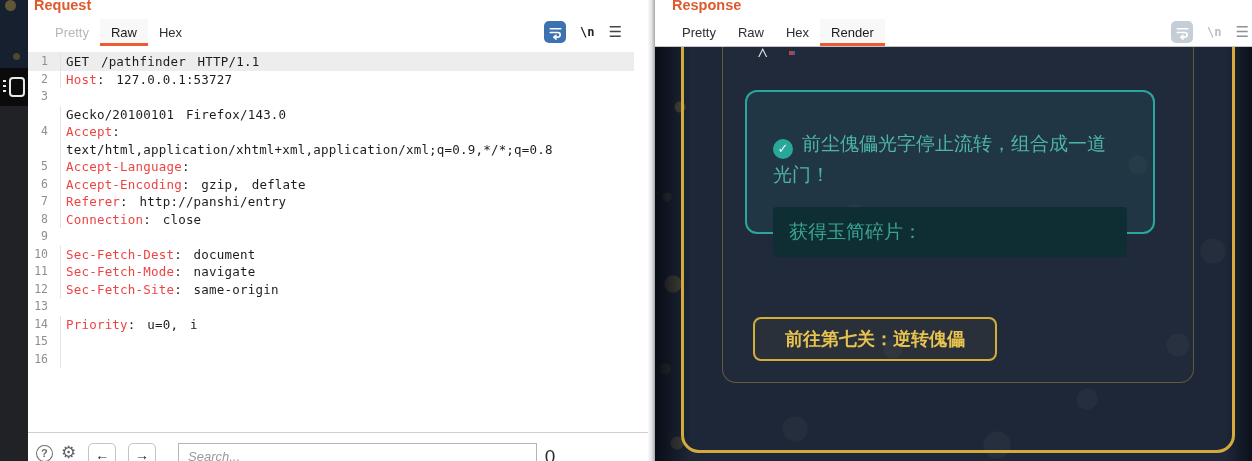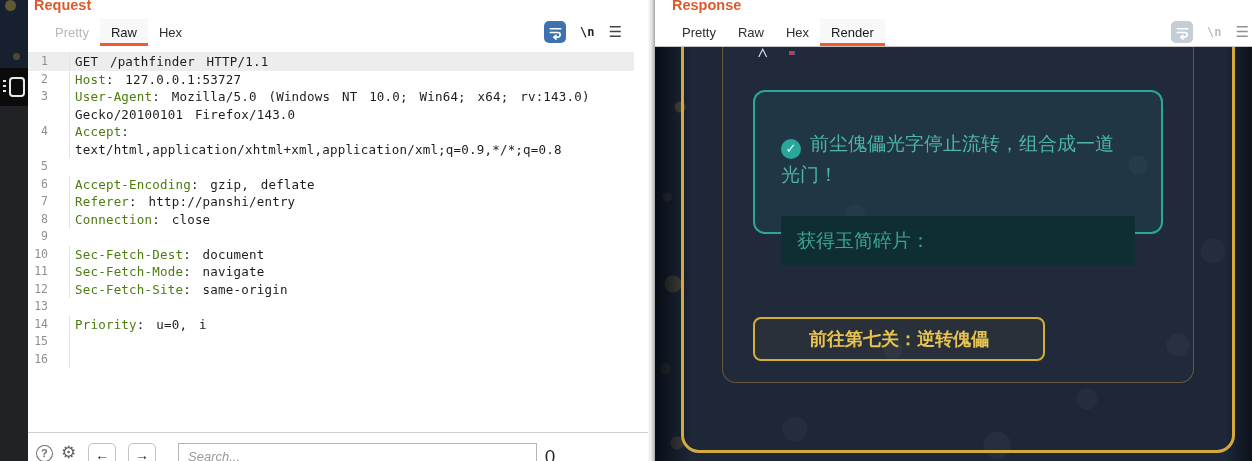--- a/index.html
+++ b/index.html
@@ -28,22 +28,22 @@
   .nl-label.off { color:#b9bec4; }
   .menu-btn { font-size:15px; color:#444; }
   .menu-btn.off { color:#8d9298; }
 
   
   #request-panel { position:absolute; left:28px; top:0; width:620px; height:461px; background:#fff; overflow:hidden; }
   #request-editor { position:absolute; left:0; right:14px; top:52px; bottom:29px; border-top:1px solid #ececec; overflow:hidden; }
   .code-row { display:flex; height:17.5px; line-height:17.5px; font-family:"DejaVu Sans Mono", monospace; font-size:12.5px; white-space:pre; }
   .code-row.hl { background:#ededed; }
   .ln { flex:none; width:20px; text-align:right; color:#8f8f8f; font-size:11.5px; }
-  .lc { border-left:1px solid #e3e3e3; margin-left:21px; padding-left:5px; color:#1d1d1d; word-spacing:4px; letter-spacing:.2px;text-align:center; }
-  .hn { color:#4d7c0f; }
+  .lc { border-left:1px solid #e3e3e3; margin-left:12px; padding-left:5px; color:#1d1d1d; word-spacing:4px; letter-spacing:.2px;text-align:center; }
+  .hn { color:#ef4444; }
 
   
   #req-bottombar { position:absolute; left:0; right:0; top:432px; height:29px; border-top:1px solid #cfcfcf; display:flex; align-items:flex-start; padding:10px 8px 0 8px; gap:8px; }
   .help-ic { width:17px; height:17px; border:1.5px solid #6b6f73; border-radius:50%; color:#6b6f73; font-size:11px; font-weight:bold; text-align:center; line-height:14px; margin-top:2px; }
   .gear-ic { font-size:17px; color:#5f6368; line-height:20px; }
   .nav-btn { width:28px; height:25px; border:1px solid #c4c4c4; border-radius:5px; background:#fff; font-size:14px; color:#222; text-align:center; line-height:23px; margin-left:4px; }
   #search-box { margin-left:14px; width:360px; height:26px; border:1px solid #b5b5b5; background:#fff; padding:4px 9px; font-size:13px; color:#333; }
   #search-box::placeholder { font-style:italic; color:#9a9a9a; }
   #matches { margin-left:auto; margin-right:8px; padding-top:3px; font-size:19px; color:#2b2b2b; }
 
@@ -73,28 +73,28 @@
       radial-gradient(circle at 558px 204px, rgba(255,255,255,.030) 0 12px, transparent 13px),
       radial-gradient(circle at 200px 168px, rgba(255,255,255,.025) 0 10px, transparent 11px);
   }
   #gold-frame { position:absolute; left:26px; top:-18px; width:554px; height:424px; border:3px solid #d6a93e; border-radius:18px; }
   #inner-card { position:absolute; left:67px; top:-12px; width:472px; height:348px; border:1px solid rgba(214,169,62,.38); border-radius:14px; background:rgba(255,255,255,.015); }
 
   #clipped-line { position:absolute; left:100px; top:0; height:10px; width:60px; overflow:hidden; }
   #clipped-line .g { display:inline-block; font-size:20px; line-height:20px; margin-top:-11px; color:#e4e7ea; font-family:"DejaVu Sans", sans-serif; }
   #clipped-line .spark { position:absolute; left:34px; top:4px; width:4px; height:4px; background:#b8433b; box-shadow:2px 0 0 #3a5fb0; }
 
-  #success-box { position:absolute; left:98px; top:43px; width:410px; height:144px; border:2px solid #2aa79b; border-radius:12px; background:rgba(42,167,155,.10); padding:36px 26px 30px 26px; }
+  #success-box { position:absolute; left:90px; top:43px; width:410px; height:144px; border:2px solid #2aa79b; border-radius:12px; background:rgba(42,167,155,.10); padding:36px 26px 30px 26px; }
   #success-msg { width:334px; font-size:19px; line-height:31px; color:#4db6a8; font-family:"DejaVu Sans", sans-serif; }
   .check-ic { display:inline-flex; width:20px; height:20px; border-radius:50%; background:#2aa79b; color:#eafffb; font-size:13px; line-height:20px; align-items:center; justify-content:center; margin-right:9px; vertical-align:-3px; }
-  #fragment-box { margin-top:26px; width:354px; height:50px; background:#0f2e33; border-radius:3px; display:flex; align-items:center; padding:0 16px; }
+  #fragment-box { margin-top:17px; width:354px; height:50px; background:#0f2e33; border-radius:3px; display:flex; align-items:center; padding:0 16px; }
   #fragment-label { font-size:19px; color:#3aa493; font-family:"DejaVu Sans", sans-serif; }
   #fragment-code { font-family:"DejaVu Sans Mono", monospace; font-size:18px; color:#79d6c8; letter-spacing:3px; margin-left:6px; }
 
-  #next-button { position:absolute; left:98px; top:270px; width:292px; height:44px; border:2px solid #d4af37; border-radius:8px; background:rgba(212,175,55,.05); color:#e8c44f; font-size:18px; font-weight:bold; font-family:"DejaVu Sans", sans-serif; display:flex; align-items:center; justify-content:center; cursor:pointer; }
+  #next-button { position:absolute; left:98px; top:270px; width:244px; height:44px; border:2px solid #d4af37; border-radius:8px; background:rgba(212,175,55,.05); color:#e8c44f; font-size:18px; font-weight:bold; font-family:"DejaVu Sans", sans-serif; display:flex; align-items:center; justify-content:center; cursor:pointer; }
 </style>
 </head>
 <body>
 
 <div id="behind-strip">
   <div class="navy">
     <div class="dot1"></div>
     <div class="dot2"></div>
   </div>
   <div class="band">
@@ -121,25 +121,25 @@
         <path d="M8.6 10.9 6.2 13l2.4 2.1" stroke="#fff" stroke-width="1.6" fill="none" stroke-linecap="round" stroke-linejoin="round"></path>
       </svg>
     </span>
     <span class="nl-label">\n</span>
     <span class="menu-btn">☰</span>
   </div>
 
   <div id="request-editor">
       <div class="code-row hl"><span class="ln">1</span><span class="lc">GET /pathfinder HTTP/1.1</span></div>
       <div class="code-row"><span class="ln">2</span><span class="lc"><span class="hn">Host</span>: 127.0.0.1:53727</span></div>
-      <div class="code-row"><span class="ln">3</span><span class="lc"><span class="hn">User-Agent</span>: Mozilla/5.0 (Windows NT 10.0; Win64; x64; rv:143.0)</span></div>
+      <div class="code-row"><span class="ln">3</span></div>
       <div class="code-row"><span class="ln"></span><span class="lc">Gecko/20100101 Firefox/143.0</span></div>
       <div class="code-row"><span class="ln">4</span><span class="lc"><span class="hn">Accept</span>: </span></div>
       <div class="code-row"><span class="ln"></span><span class="lc">text/html,application/xhtml+xml,application/xml;q=0.9,*/*;q=0.8</span></div>
-      <div class="code-row"><span class="ln">5</span></div>
+      <div class="code-row"><span class="ln">5</span><span class="lc"><span class="hn">Accept-Language</span>: </span></div>
       <div class="code-row"><span class="ln">6</span><span class="lc"><span class="hn">Accept-Encoding</span>: gzip, deflate</span></div>
       <div class="code-row"><span class="ln">7</span><span class="lc"><span class="hn">Referer</span>: http://panshi/entry</span></div>
       <div class="code-row"><span class="ln">8</span><span class="lc"><span class="hn">Connection</span>: close</span></div>
       <div class="code-row"><span class="ln">9</span></div>
       <div class="code-row"><span class="ln">10</span><span class="lc"><span class="hn">Sec-Fetch-Dest</span>: document</span></div>
       <div class="code-row"><span class="ln">11</span><span class="lc"><span class="hn">Sec-Fetch-Mode</span>: navigate</span></div>
       <div class="code-row"><span class="ln">12</span><span class="lc"><span class="hn">Sec-Fetch-Site</span>: same-origin</span></div>
       <div class="code-row"><span class="ln">13</span></div>
       <div class="code-row"><span class="ln">14</span><span class="lc"><span class="hn">Priority</span>: u=0, i</span></div>
       <div class="code-row"><span class="ln">15</span><span class="lc"></span></div>

